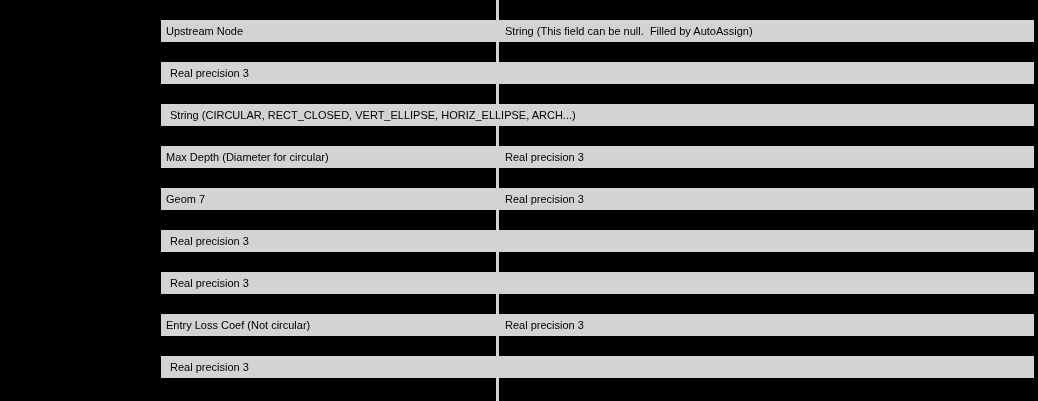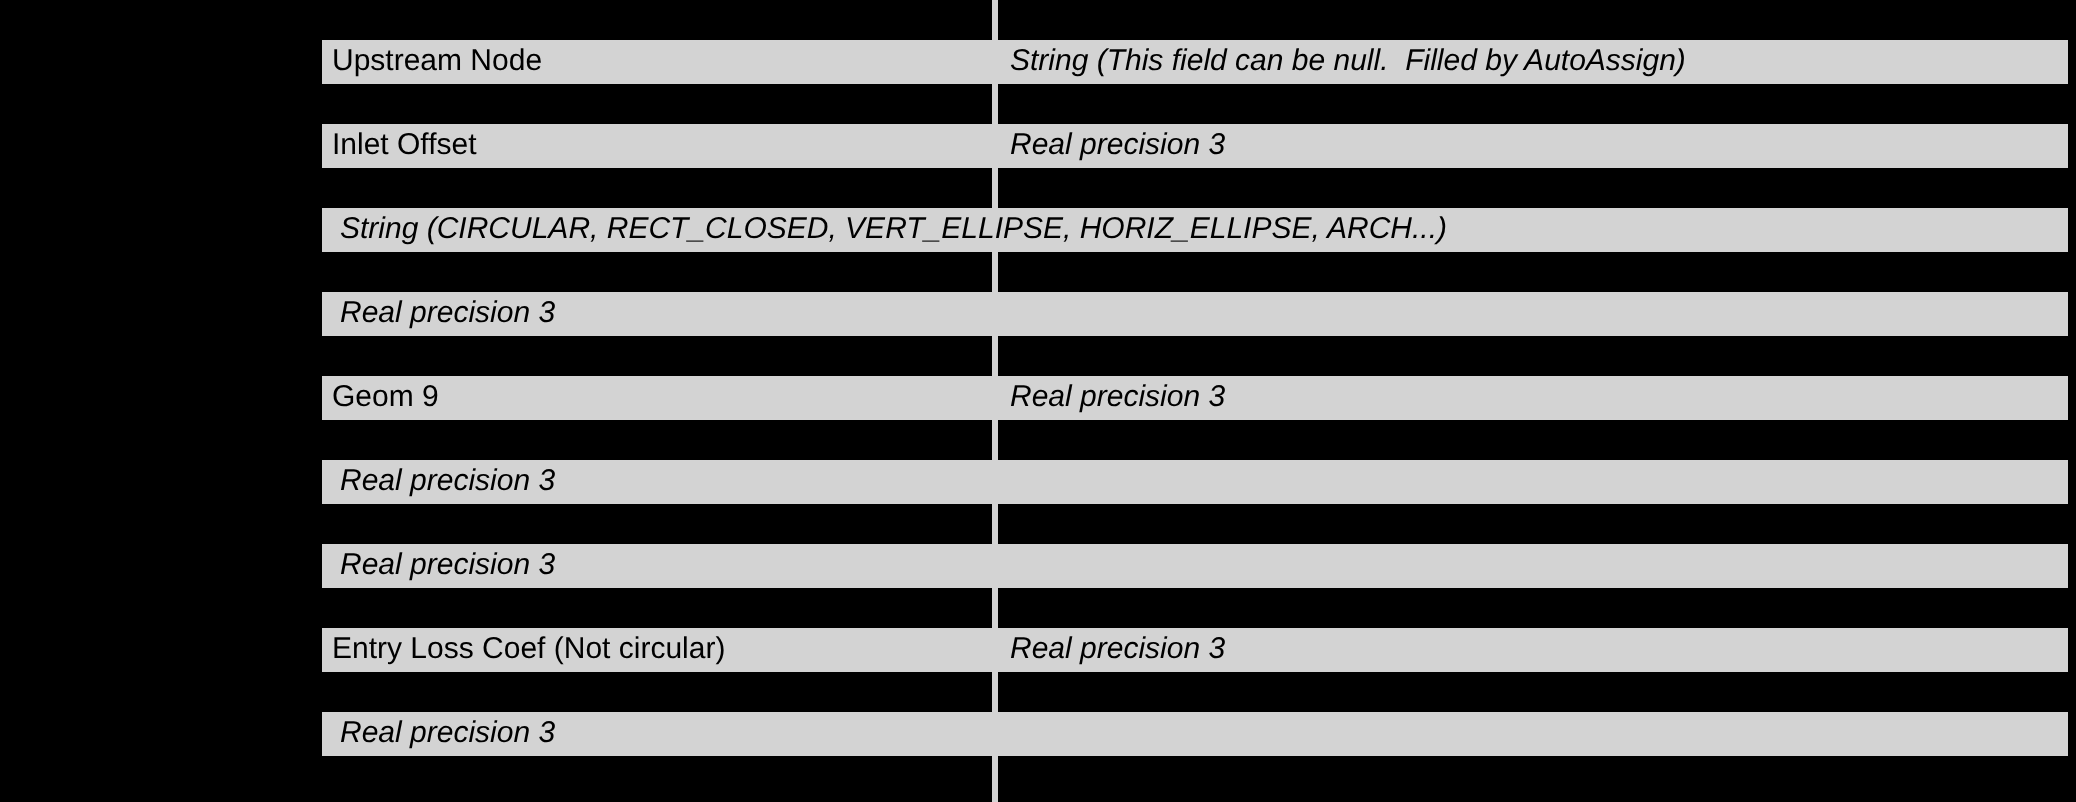--- a/index.html
+++ b/index.html
@@ -29,72 +29,71 @@
     left: 161px;
     width: 873px;
   }
   .table-row {
     display: flex;
     height: 22px;
     margin-bottom: 20px;
     background: var(--rowfill, #d3d3d3);
   }
   .cell {
-    font-size: 15px;
+    font-size: 11px;
     line-height: 22px;
     color: var(--text, #000);
     white-space: pre;
     overflow: hidden;
     box-sizing: border-box;
   }
   .cell-label {
     width: 335px;
     padding-left: 5px;
   }
   .cell-gap {
     width: 3px;
     background: var(--gridline, #d3d3d3);
     flex: 0 0 auto;
   }
   .cell-type {
     flex: 1;
     padding-left: 6px;
-    font-style: italic;
   }
 </style>
 </head>
 <body>
 
 <div id="canvas" style="--bg: #000000; --rowfill: #d3d3d3; --gridline: #d3d3d3; --text: #000000;">
   <div class="gridline-vertical"></div>
   <div id="rows">
   <div class="table-row">
     <div class="cell cell-label">Upstream Node</div>
     <div class="cell-gap"></div>
     <div class="cell cell-type">String (This field can be null.  Filled by AutoAssign)</div>
   </div>
 
   <div class="table-row">
-    <div class="cell cell-label">Inlet Offset</div>
     <div class="cell-gap"></div>
     <div class="cell cell-type">Real precision 3</div>
   </div>
 
   <div class="table-row">
     <div class="cell-gap"></div>
     <div class="cell cell-type">String (CIRCULAR, RECT_CLOSED, VERT_ELLIPSE, HORIZ_ELLIPSE, ARCH...)</div>
   </div>
 
   <div class="table-row">
+    <div class="cell cell-label">Max Depth (Diameter for circular)</div>
     <div class="cell-gap"></div>
     <div class="cell cell-type">Real precision 3</div>
   </div>
 
   <div class="table-row">
-    <div class="cell cell-label">Geom 9</div>
+    <div class="cell cell-label">Geom 7</div>
     <div class="cell-gap"></div>
     <div class="cell cell-type">Real precision 3</div>
   </div>
 
   <div class="table-row">
     <div class="cell-gap"></div>
     <div class="cell cell-type">Real precision 3</div>
   </div>
 
   <div class="table-row">

